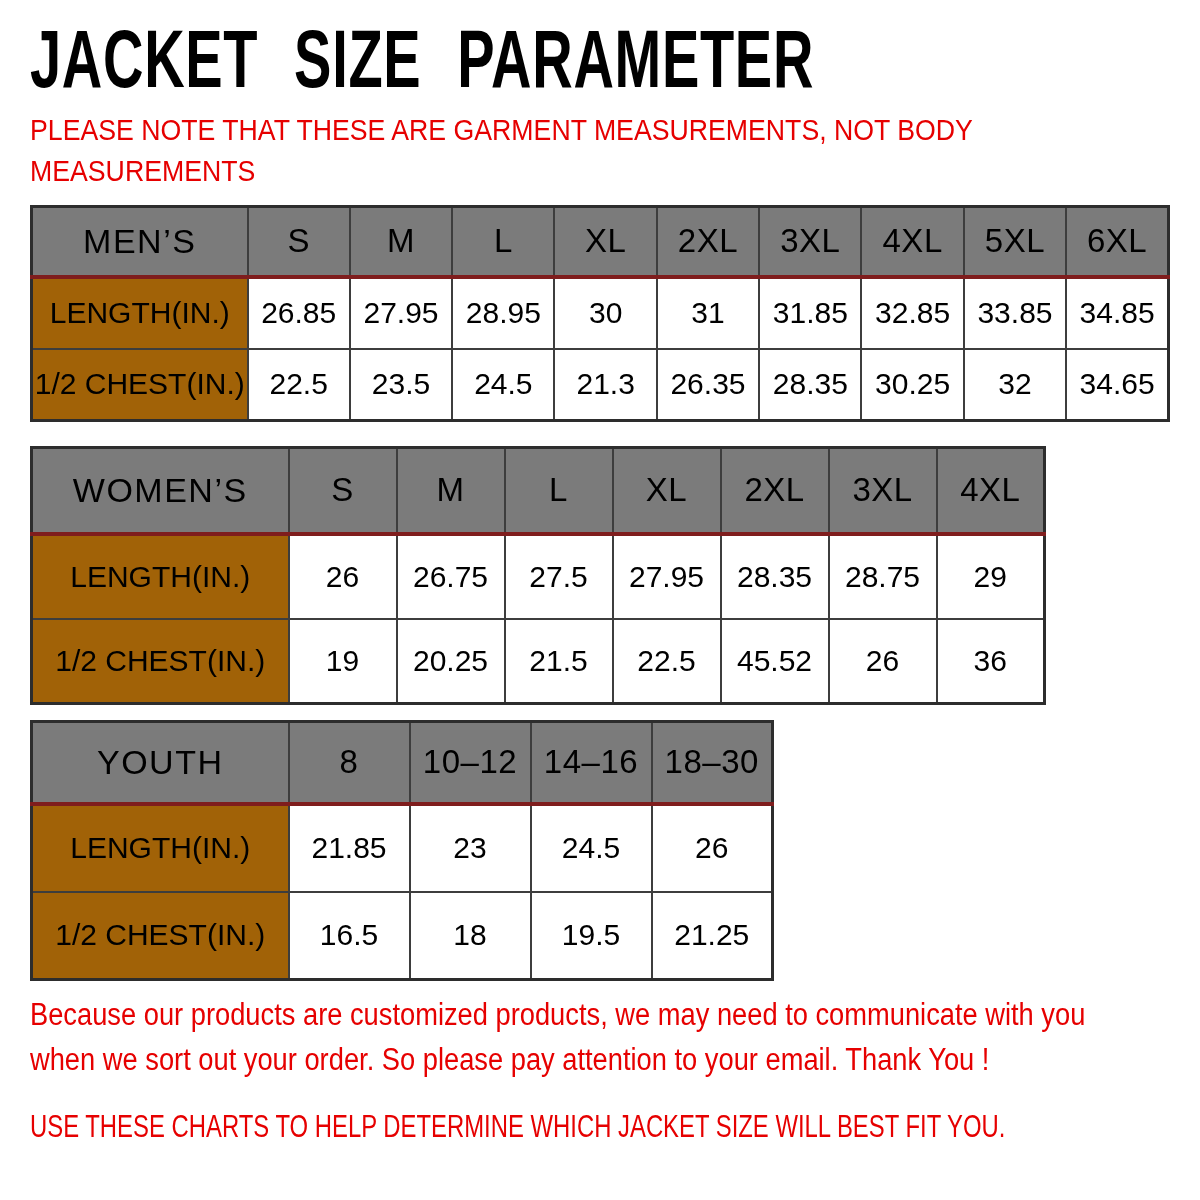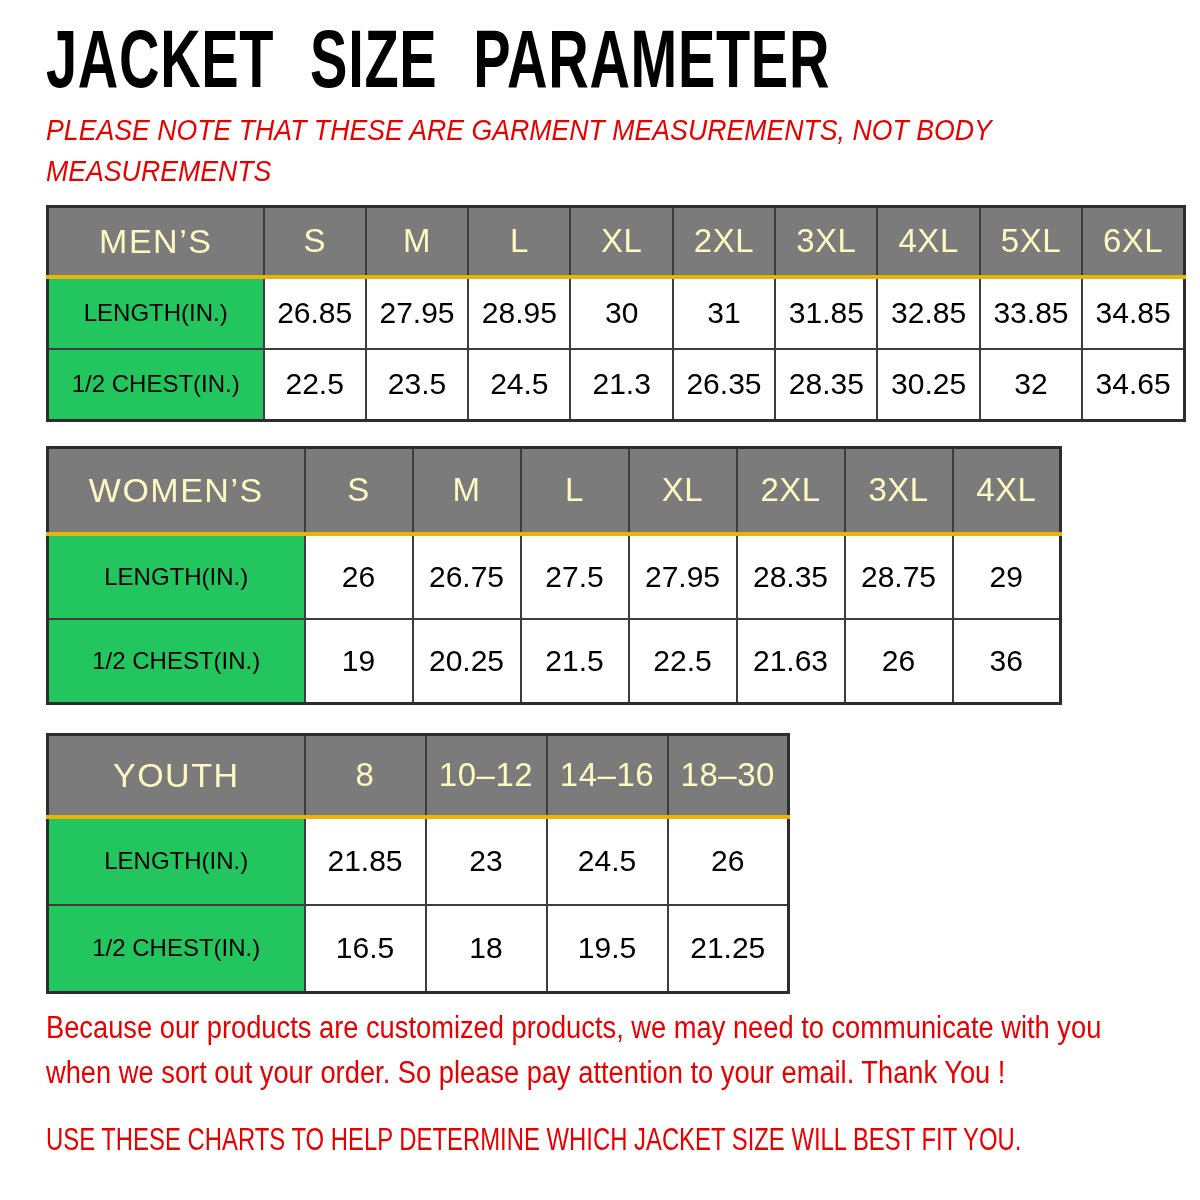--- a/index.html
+++ b/index.html
@@ -5,40 +5,40 @@
   * { box-sizing: border-box; }
   html, body { margin: 0; padding: 0; }
   body {
     width: 1200px;
     height: 1200px;
     background: #ffffff;
     font-family: "Liberation Sans", sans-serif;
     color: #000;
     overflow: hidden;
   }
-  .page { padding: 22px 28px 0 46px; }
+  .page { padding: 22px 28px 0 30px; }
 
   
   .title {
     margin: 0;
     font-size: 80px;
     font-weight: bold;
     line-height: 0.93;
     height: 76px;
     letter-spacing: 1px;
     word-spacing: 28px;
     white-space: nowrap;
     transform: scale(0.70, 1.02);
     transform-origin: left top;
     color: #000;
   }
 
   
   .red { color: #e60000; }
-  .note { margin-top: 12px; font-style: italic; }
+  .note { margin-top: 12px; }
   .note-line {
     font-size: 29px;
     line-height: 1.4;
     white-space: nowrap;
     transform: scaleX(0.92);
     transform-origin: left center;
   }
 
   
   table.size-table {
@@ -49,40 +49,40 @@
   }
   table.size-table th, table.size-table td {
     border: 2px solid #3d3d3d;
     text-align: center;
     vertical-align: middle;
     padding: 0;
     overflow: hidden;
   }
   table.size-table thead th {
     background: #7b7b7b;
-    color: #fef9c3;
+    color: #000000;
     font-weight: normal;
-    border-bottom: 4px solid #eab308;
+    border-bottom: 4px solid #7f1d1d;
   }
   .name-cell { font-size: 34px; letter-spacing: 1.5px; }
   .col-head  { font-size: 33px; letter-spacing: 0.5px; }
-  .row-label { background: #22c55e; color: #000; font-weight: normal; font-size: 24px; }
+  .row-label { background: #a16207; color: #000; font-weight: normal; font-size: 30px; }
   .val       { font-size: 30px; color: #000; }
 
   #mens-table   { width: 1140px; margin-top: 14px; }
   #mens-table   .name-cell { width: 216px; }
   #mens-table   thead tr { height: 70px; }
   #mens-table   tbody tr { height: 72px; }
 
   #womens-table { width: 1016px; margin-top: 24px; }
   #womens-table .name-cell { width: 257px; }
   #womens-table thead tr { height: 86px; }
   #womens-table tbody tr { height: 85px; }
 
-  #youth-table  { width: 744px; margin-top: 28px; }
+  #youth-table  { width: 744px; margin-top: 15px; }
   #youth-table  .name-cell { width: 257px; }
   #youth-table  thead tr { height: 82px; }
   #youth-table  tbody tr { height: 88px; }
 
   
   .footer { margin-top: 12px; }
   .footer-line {
     font-size: 31px;
     line-height: 1.45;
     white-space: nowrap;
@@ -176,21 +176,21 @@
           <td class="val">28.35</td>
           <td class="val">28.75</td>
           <td class="val">29</td>
         </tr>
         <tr>
           <th class="row-label">1/2 CHEST(IN.)</th>
           <td class="val">19</td>
           <td class="val">20.25</td>
           <td class="val">21.5</td>
           <td class="val">22.5</td>
-          <td class="val">21.63</td>
+          <td class="val">45.52</td>
           <td class="val">26</td>
           <td class="val">36</td>
         </tr>
       </tbody>
   </table>
 
   <table id="youth-table" class="size-table">
     <thead>
         <tr>
           <th class="name-cell">YOUTH</th>

